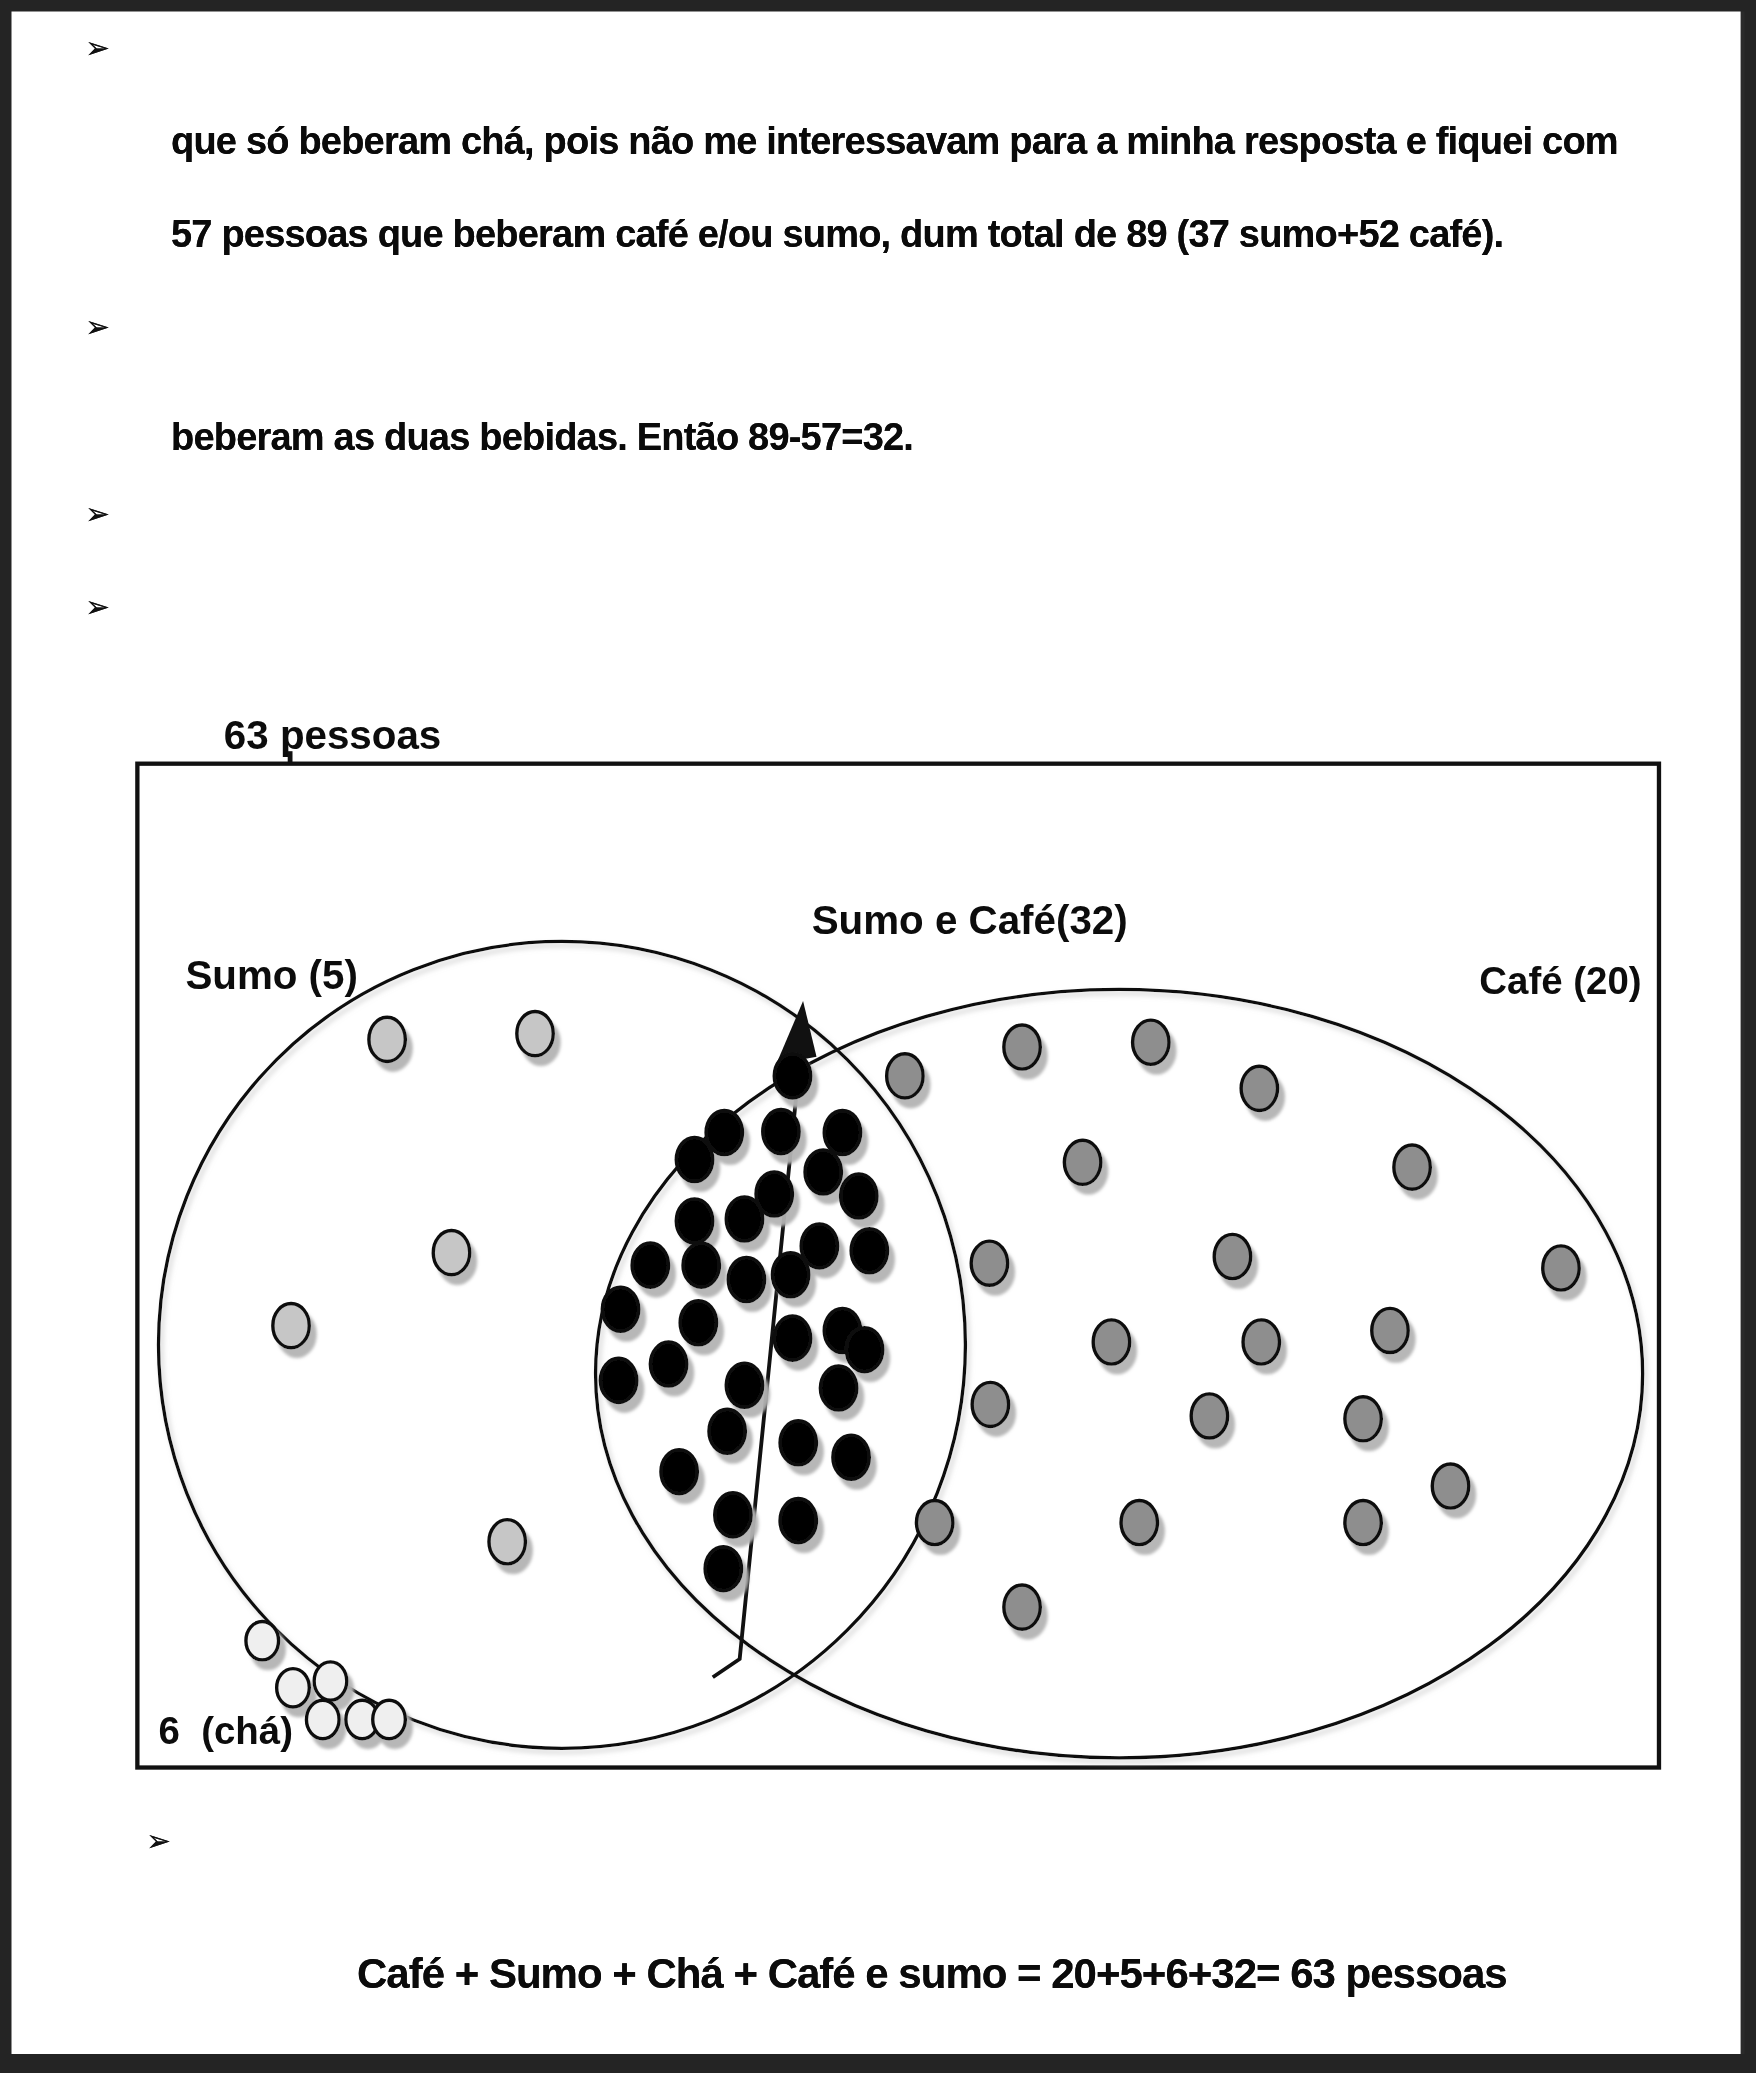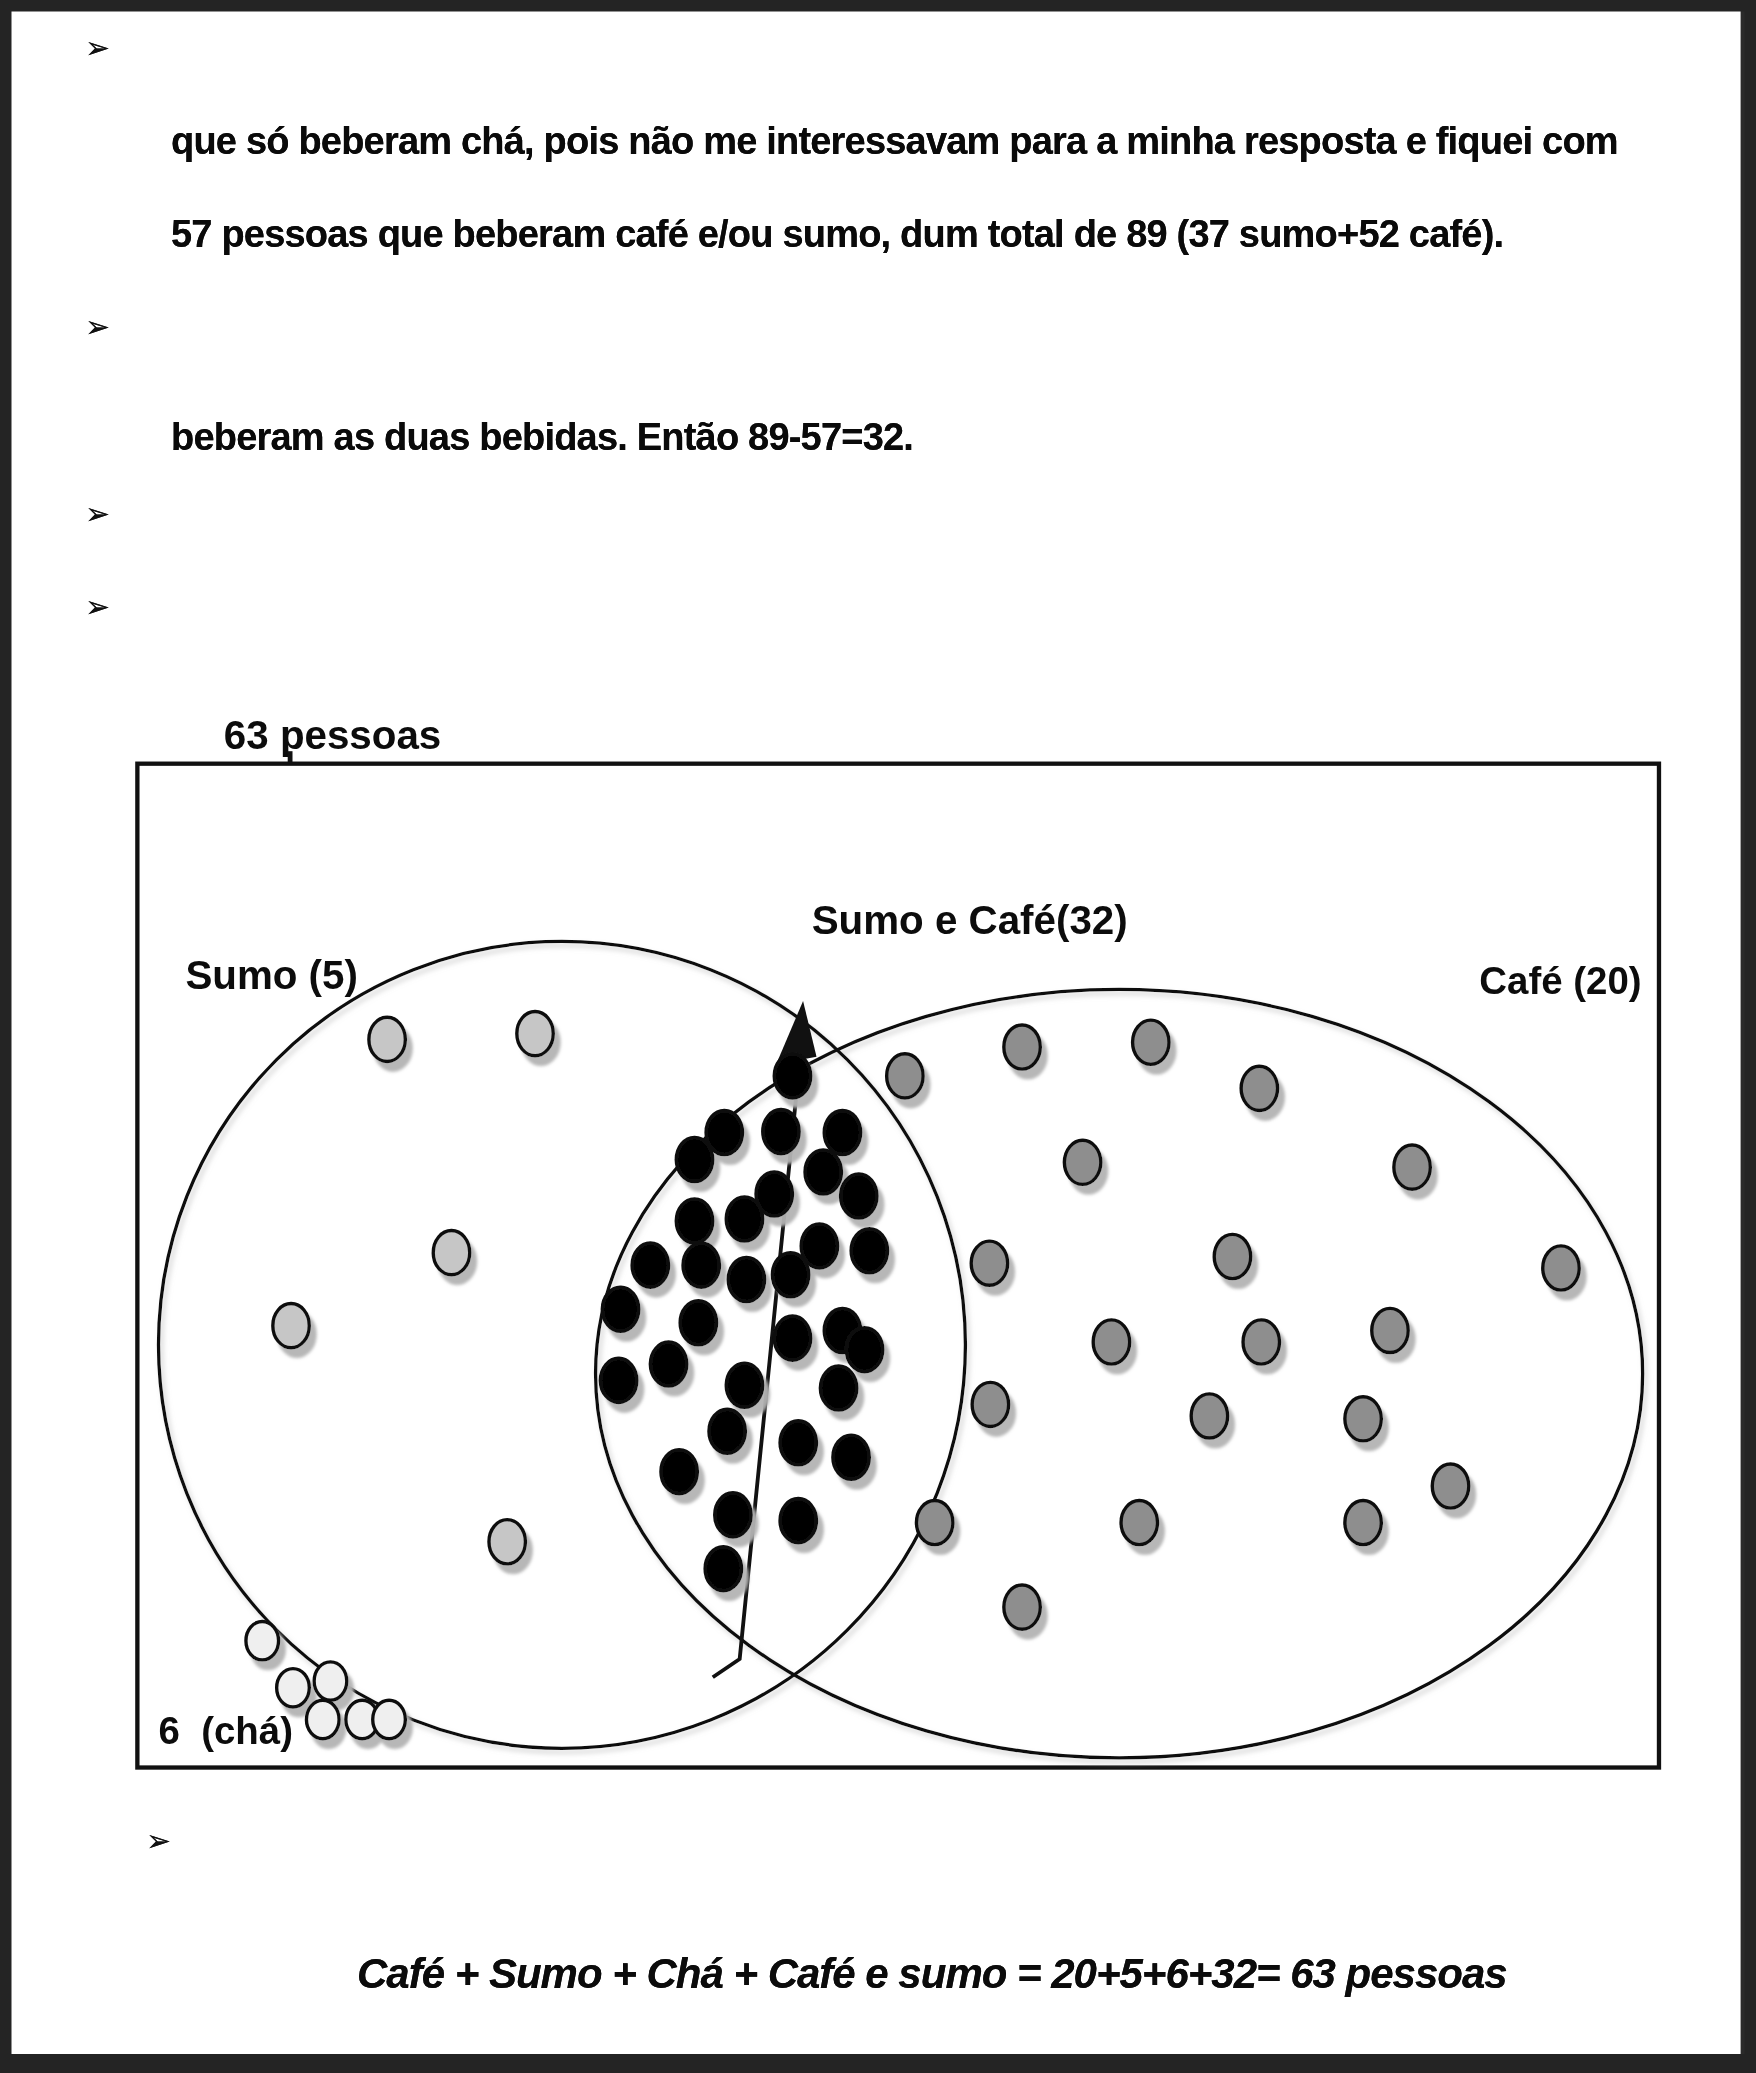--- a/index.html
+++ b/index.html
@@ -34,21 +34,20 @@
     text-shadow:0 0 0.6px #222;
   }
   .closing-row .bullet{
     display:inline-block;width:79px;flex:0 0 79px;font-size:30px;color:#111;
     transform:translateY(3.8px);font-family:"DejaVu Sans",sans-serif;
   }
   .equation{
     position:absolute;left:357px;top:1950px;
     font-weight:700;font-size:42px;letter-spacing:-1px;white-space:pre;
     text-shadow:0 0 0.6px #222;
-    font-style:italic;
   }
   
   svg.diagram{position:absolute;left:0;top:0;}
   svg.diagram text{
     font-family:"Liberation Sans","DejaVu Sans",sans-serif;
     font-weight:700;fill:#0c0c0c;white-space:pre;
   }
   .lbl42{font-size:42px;}
   .lbl40{font-size:40px;}
 </style>

